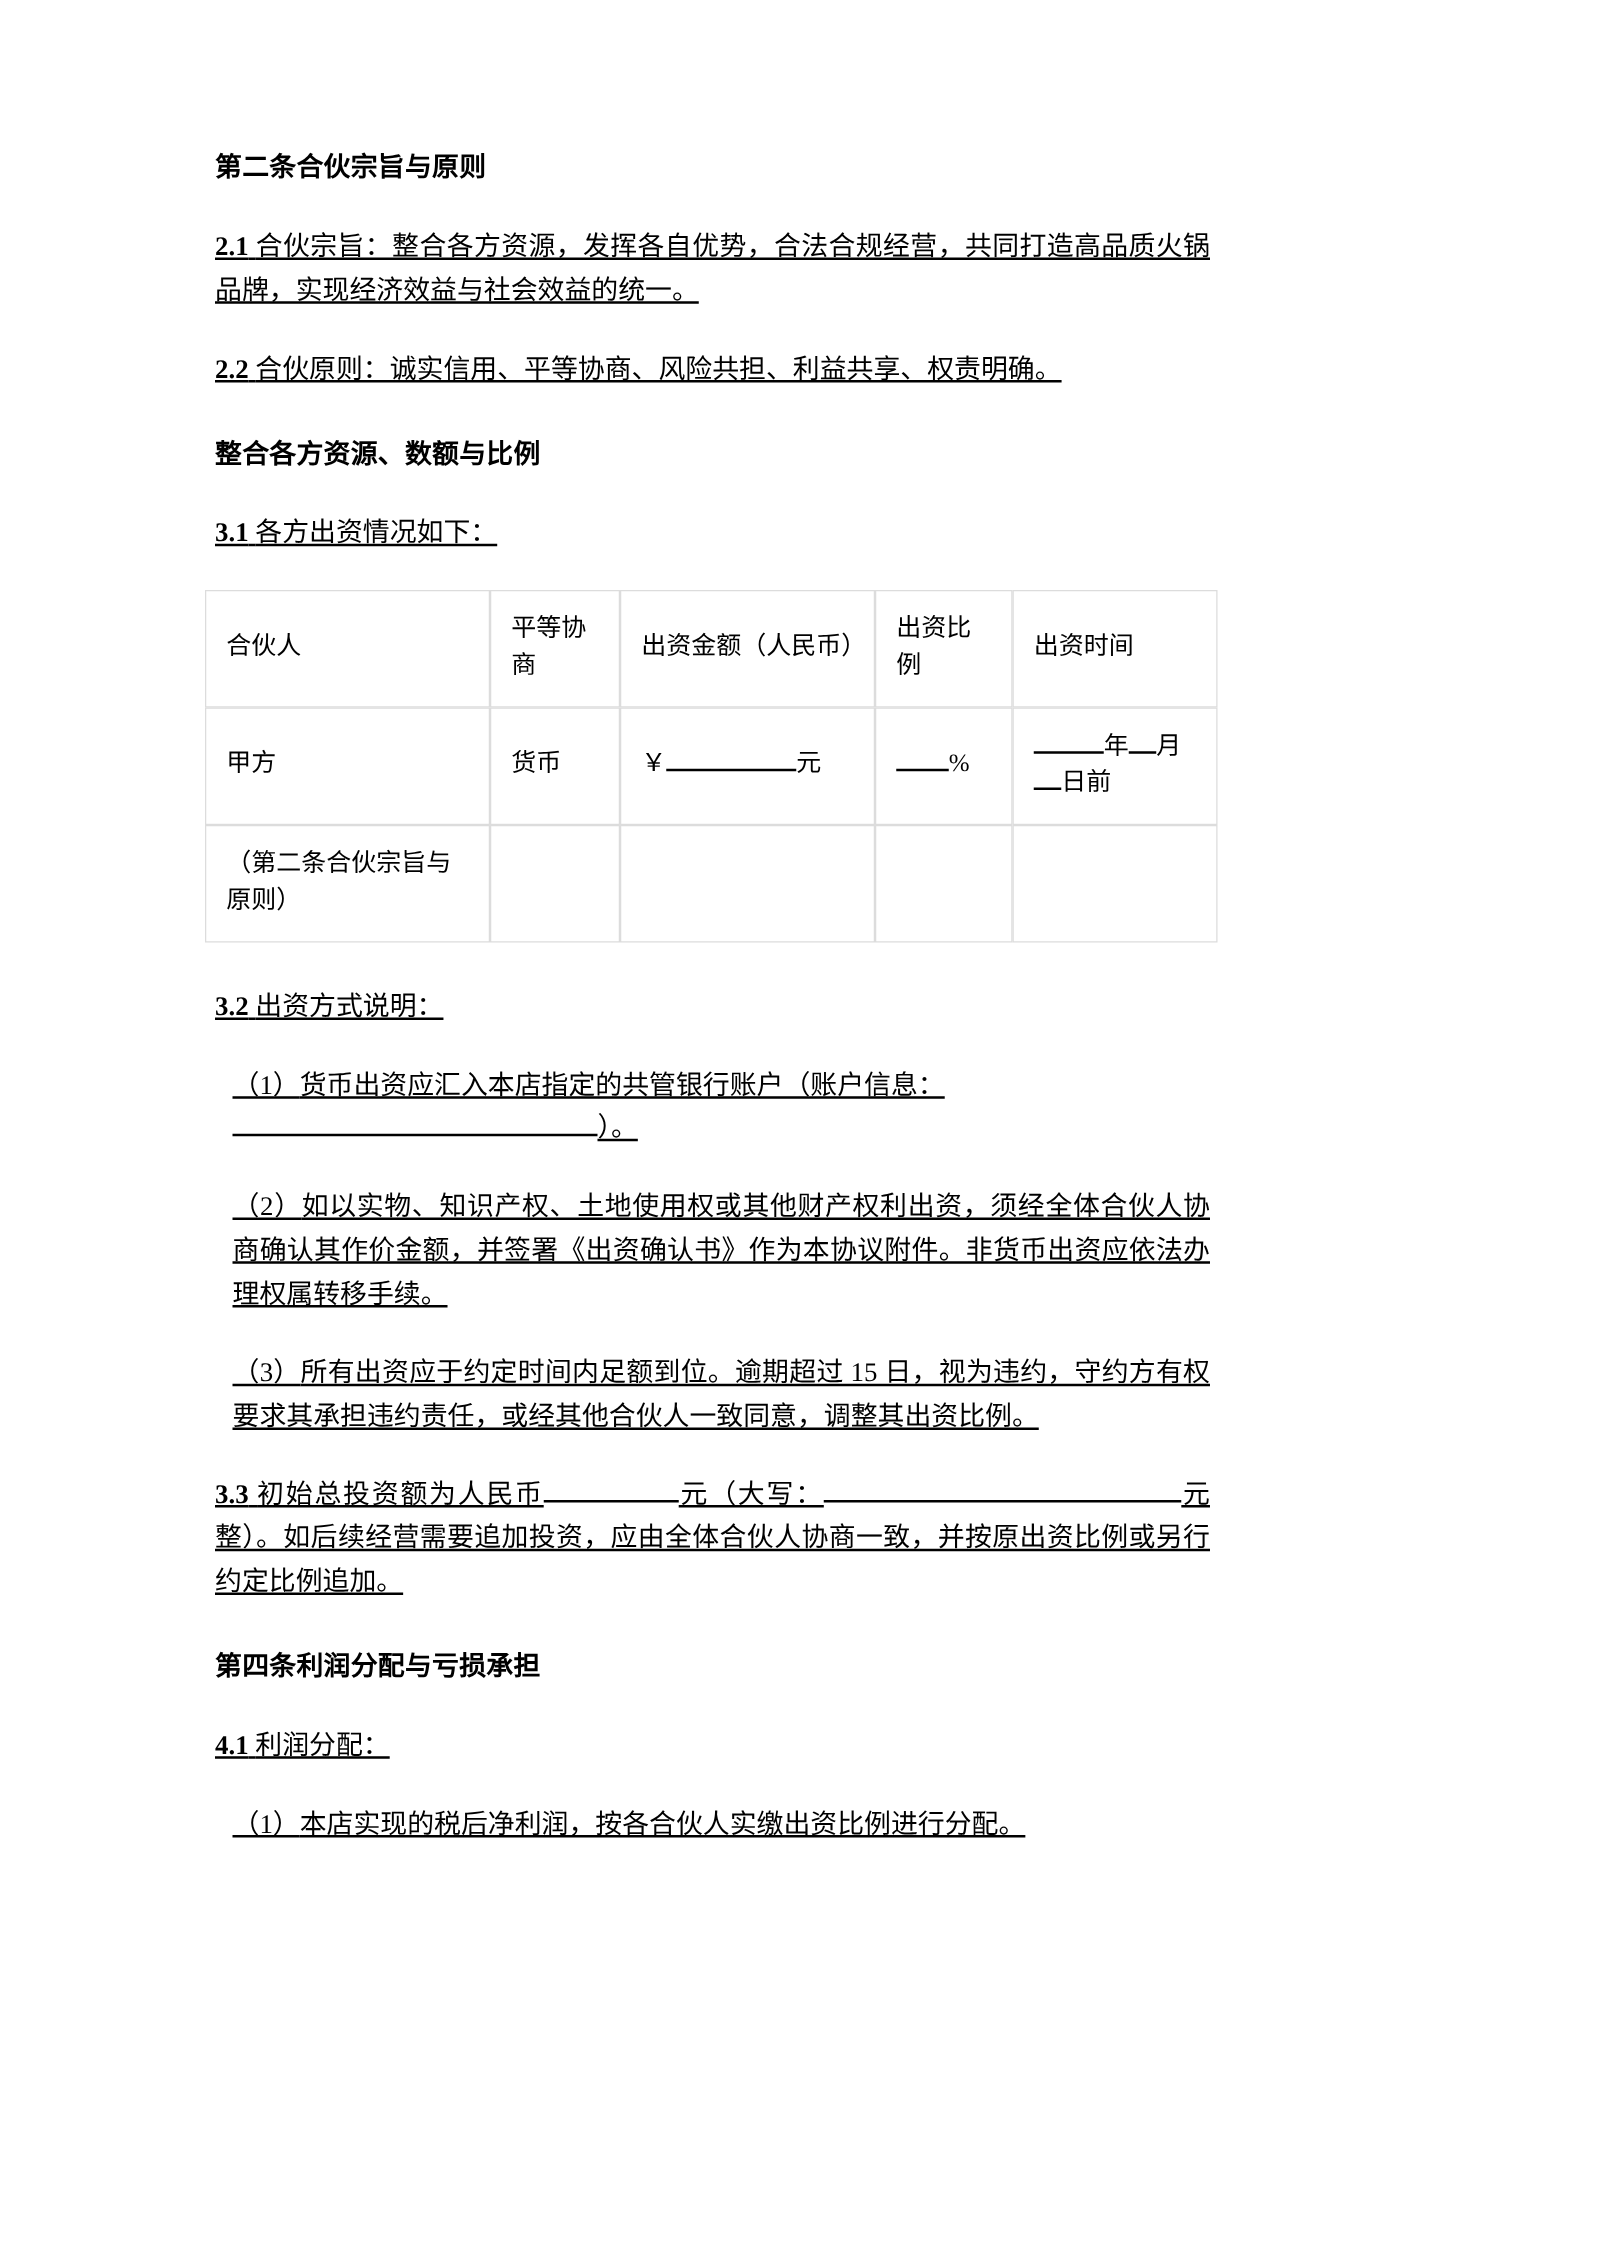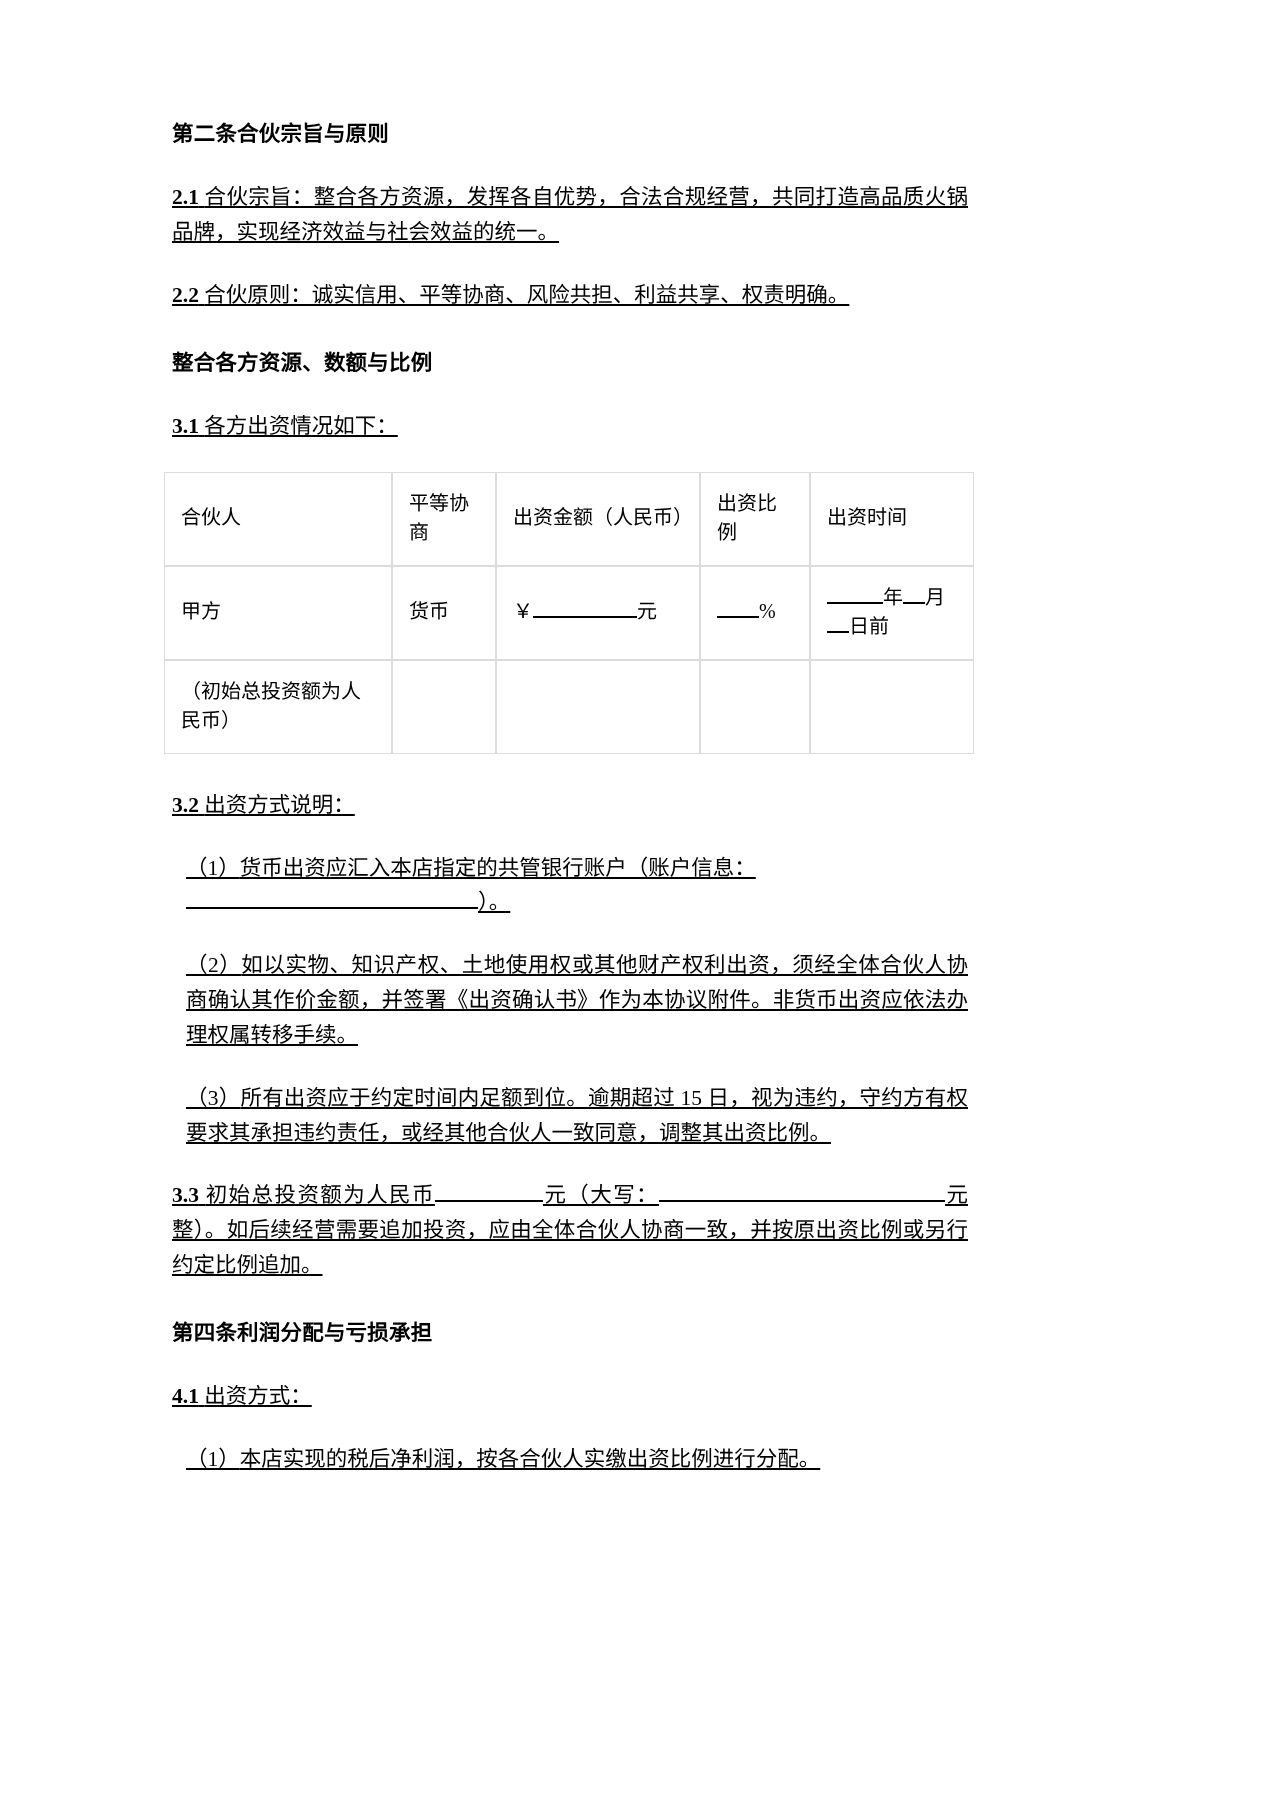--- a/index.html
+++ b/index.html
@@ -148,21 +148,21 @@
             <span>￥</span><span class="blank"></span><span>元</span>
           </td>
           <td class="cell-ratio">
             <span class="blank"></span><span>%</span>
           </td>
           <td class="cell-time">
             <span class="blank blank-year"></span><span>年</span><span class="blank blank-mon"></span><span>月</span><span class="blank blank-day"></span><span>日前</span>
           </td>
         </tr>
         <tr>
-          <td>（初始总投资额为人民币）</td>
+          <td>（第二条合伙宗旨与原则）</td>
           <td>&nbsp;</td>
           <td>&nbsp;</td>
           <td>&nbsp;</td>
           <td>&nbsp;</td>
         </tr>
       </tbody>
     </table>
 
     <p class="para">
       <span class="num">3.2</span>
@@ -184,21 +184,21 @@
 
     <p class="para">
       <span class="num">3.3</span>
       <span>初始总投资额为人民币</span><span class="blank w-md"></span><span>元（大写：</span><span class="blank w-xl"></span><span>元整）。如后续经营需要追加投资，应由全体合伙人协商一致，并按原出资比例或另行约定比例追加。</span>
     </p>
 
     <h2 class="heading tight-top">第四条利润分配与亏损承担</h2>
 
     <p class="para">
       <span class="num">4.1</span>
-      <span>出资方式：</span>
+      <span>利润分配：</span>
     </p>
 
     <p class="para indent last">
       <span>（1）</span><span>本店实现的税后净利润，按各合伙人实缴出资比例进行分配。</span>
     </p>
 
   </div>
 </div>
 
 </body></html>

